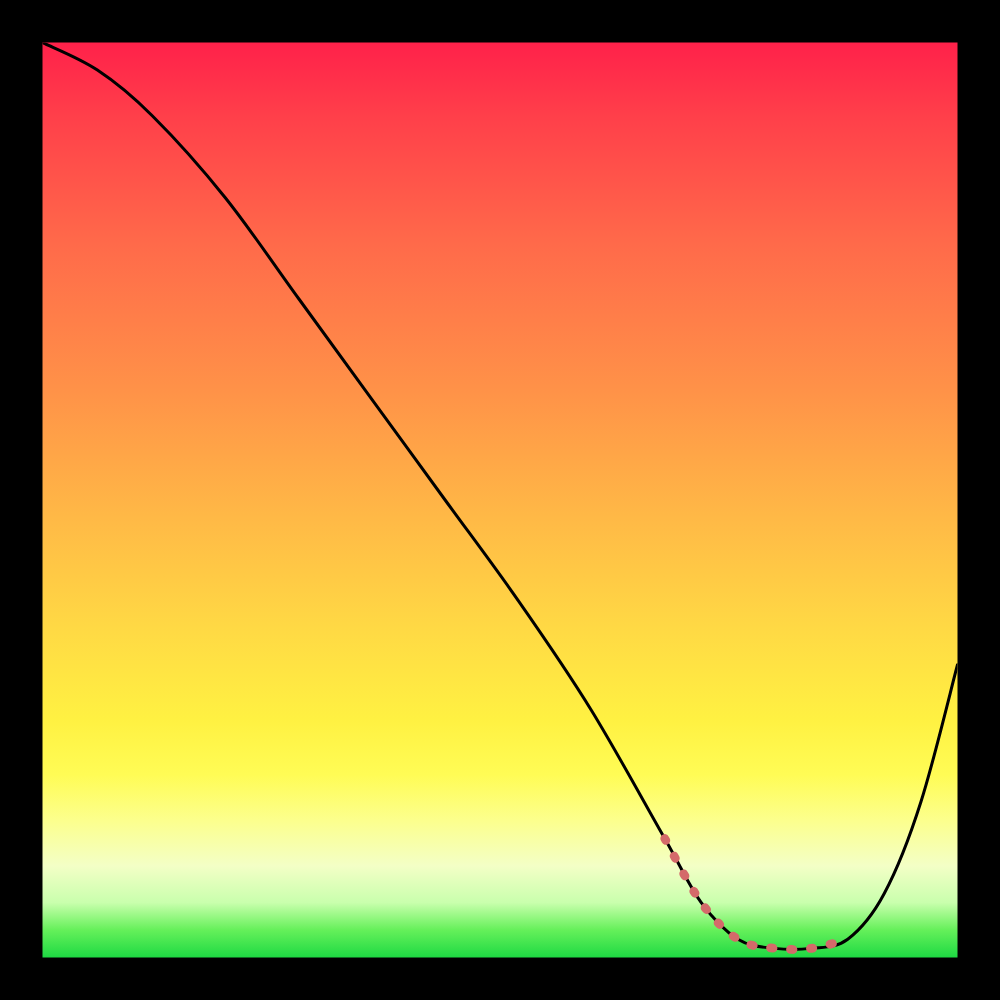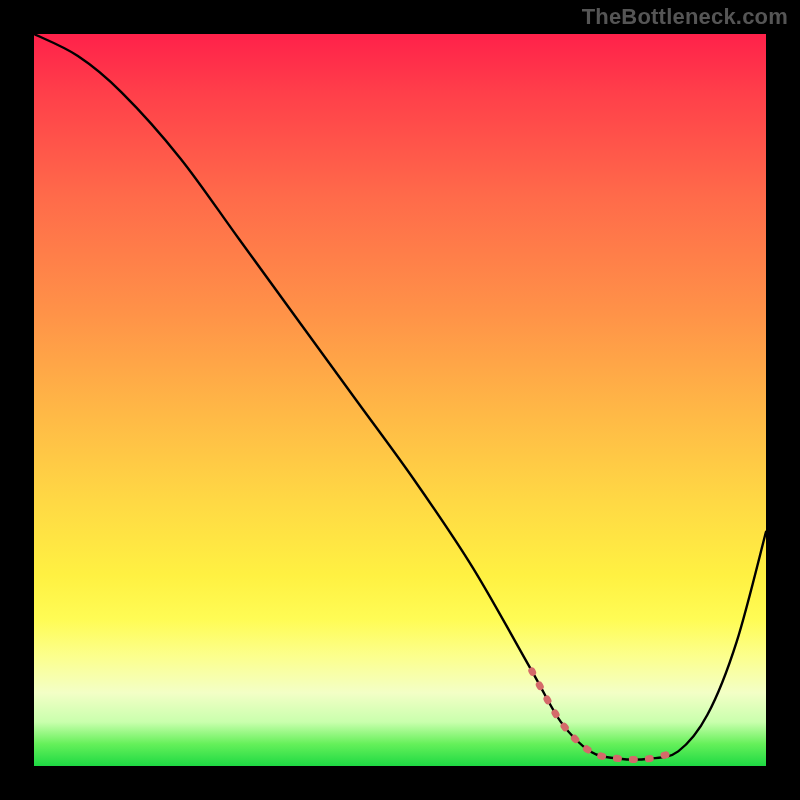--- a/index.html
+++ b/index.html
@@ -60,21 +60,20 @@
     top: 0;
     width: 732px;
     height: 732px;
   }
 </style>
 </head>
 <body>
 
 <div class="frame">
 
-  <div class="watermark">TheBottleneck.com</div>
 
   <div class="plot-area">
     <svg class="overlay" viewBox="0 0 732 732" preserveAspectRatio="none">
       <path id="curve-path" fill="none" stroke="#000000" stroke-width="2.4" stroke-linecap="round" stroke-linejoin="round" d="M 0.0 0.0 C 7.3 3.7, 29.3 12.2, 43.9 22.0 C 58.6 31.7, 70.8 41.5, 87.8 58.6 C 104.9 75.6, 126.9 100.0, 146.4 124.4 C 165.9 148.8, 185.4 178.1, 205.0 205.0 C 224.5 231.8, 244.0 258.6, 263.5 285.5 C 283.0 312.3, 302.6 339.2, 322.1 366.0 C 341.6 392.8, 361.1 418.5, 380.6 446.5 C 400.2 474.6, 419.7 502.6, 439.2 534.4 C 458.7 566.1, 483.1 611.2, 497.8 636.8 C 512.4 662.5, 517.3 674.7, 527.0 688.1 C 536.8 701.5, 546.6 711.3, 556.3 717.4 C 566.1 723.5, 575.8 723.5, 585.6 724.7 C 595.4 725.9, 605.1 725.9, 614.9 724.7 C 624.6 723.5, 634.4 724.7, 644.2 717.4 C 653.9 710.0, 663.7 699.1, 673.4 680.8 C 683.2 662.5, 693.0 638.1, 702.7 607.6 C 712.5 577.1, 727.1 516.1, 732.0 497.8"></path>
       <path id="highlight-path" fill="none" stroke="#d46a6a" stroke-width="7" stroke-linecap="round" stroke-dasharray="2 14" d="M 497.8 636.8 C 502.6 645.4, 517.3 674.7, 527.0 688.1 C 536.8 701.5, 546.6 711.3, 556.3 717.4 C 566.1 723.5, 575.8 723.5, 585.6 724.7 C 595.4 725.9, 605.1 725.9, 614.9 724.7 C 624.6 723.5, 639.3 718.6, 644.2 717.4"></path>
     </svg>
   </div>
 
 </div>
 

